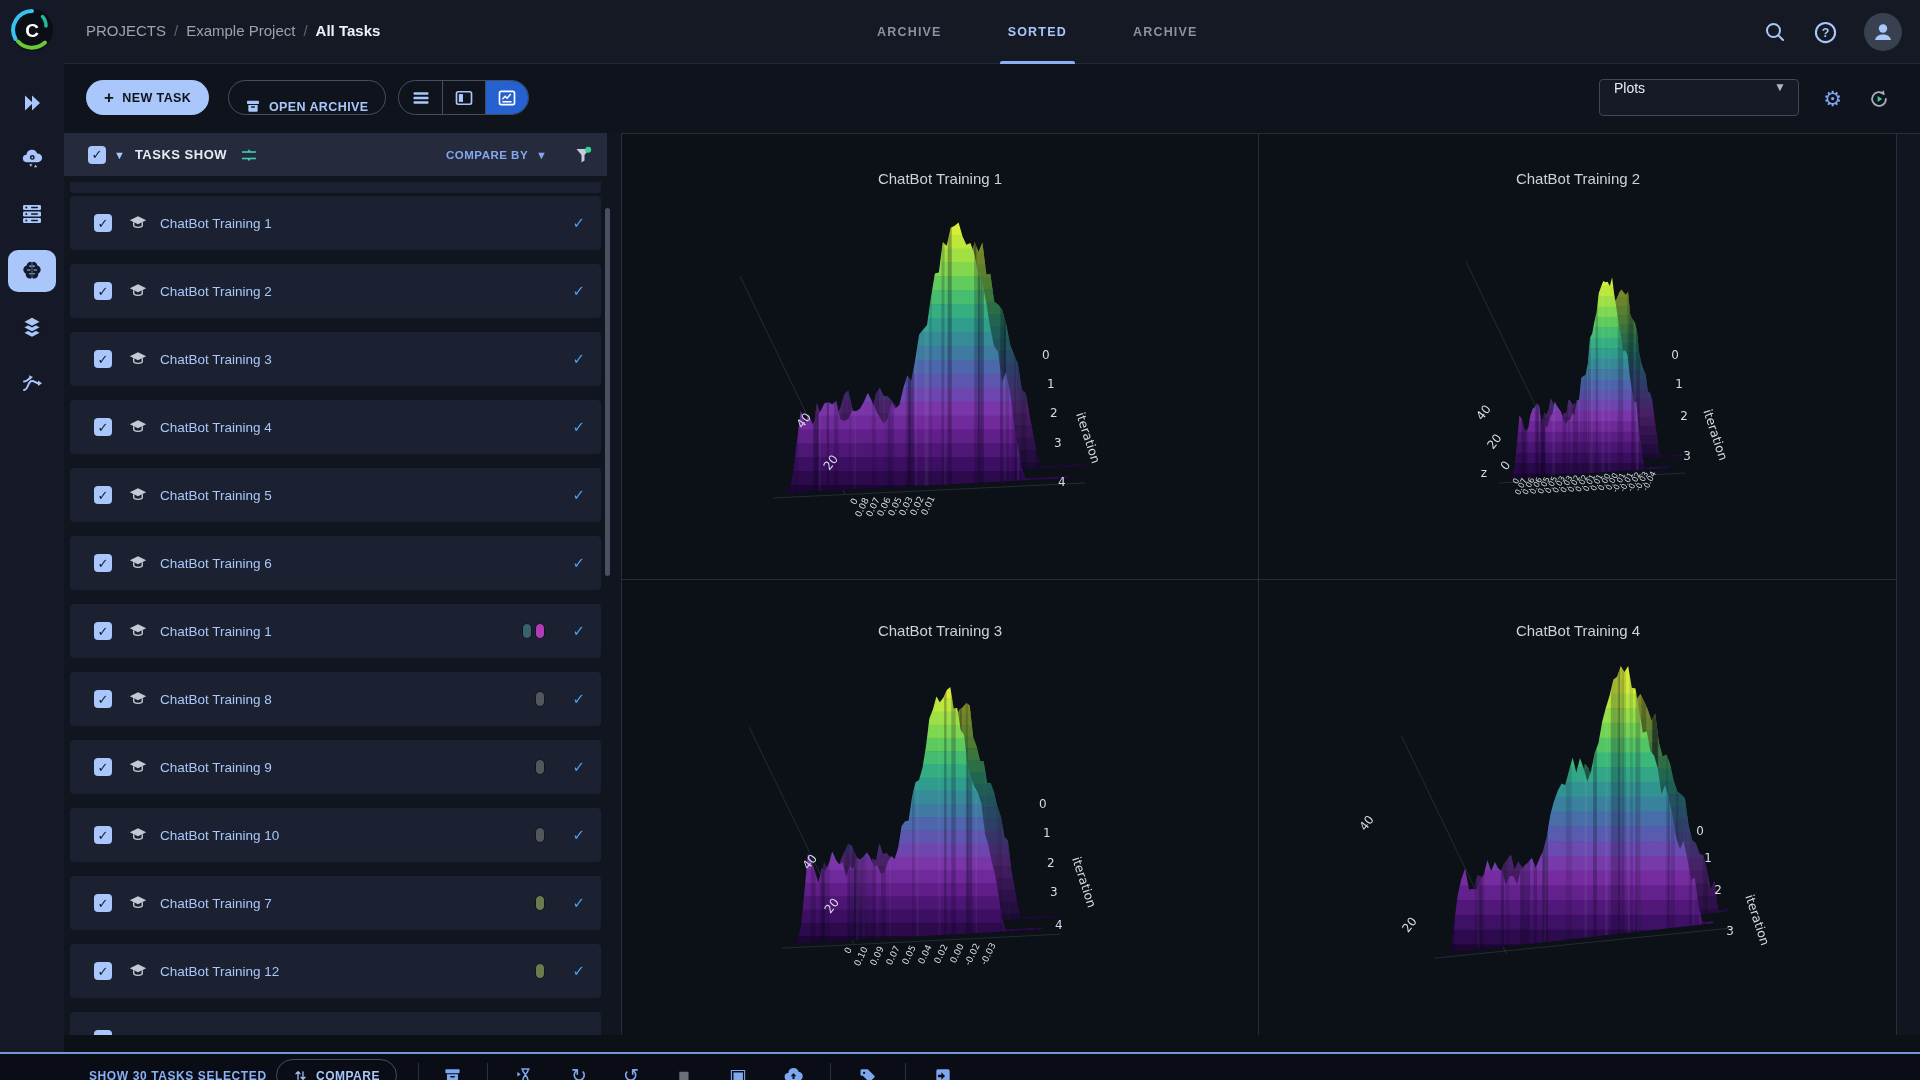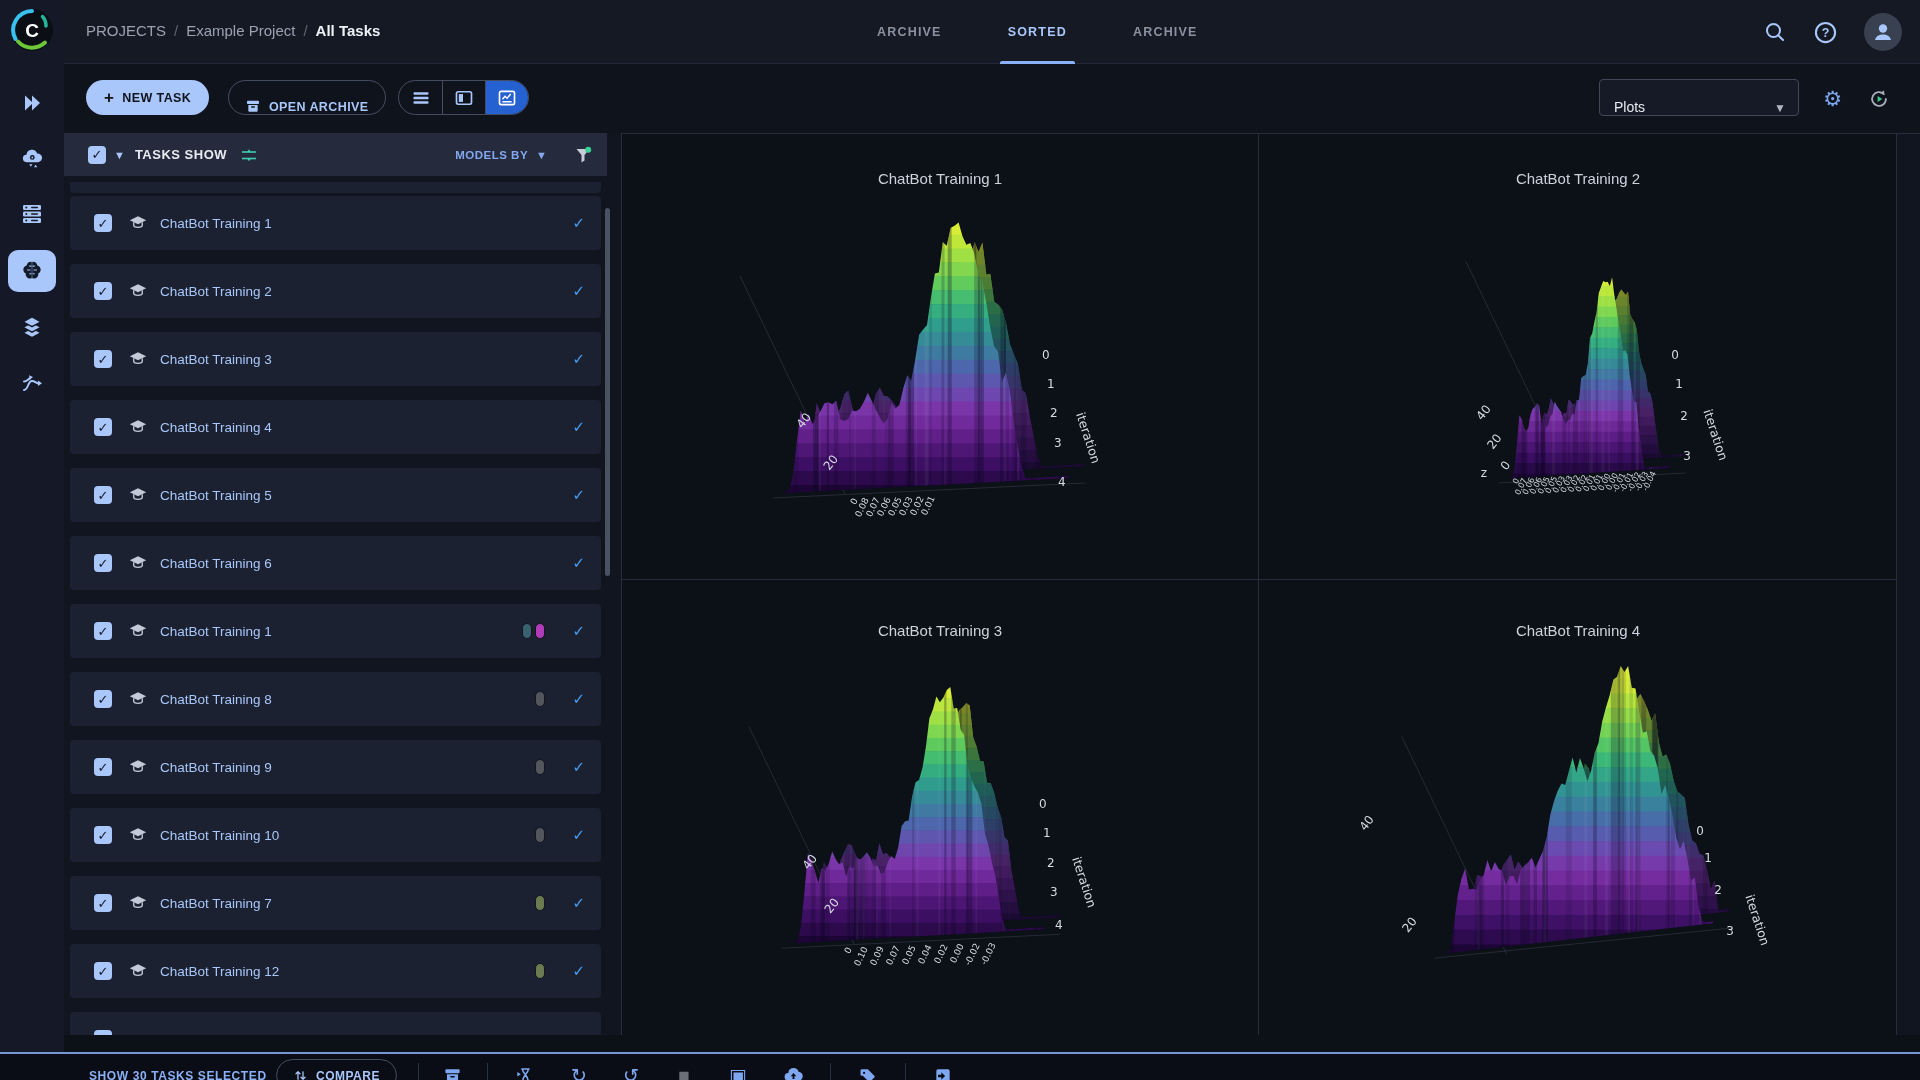--- a/index.html
+++ b/index.html
@@ -31,21 +31,21 @@
   color:#10141f;font-size:12.5px;font-weight:bold;letter-spacing:.4px;display:flex;align-items:center;gap:8px;cursor:pointer}
 .btn-new .plus{font-size:17px;font-weight:bold}
 .btn-outline{position:absolute;height:35px;padding:0 16px;border-radius:18px;border:1px solid #454e61;
   color:#a9c7fa;font-size:12.5px;font-weight:bold;letter-spacing:.4px;display:flex;align-items:flex-end;gap:8px;cursor:pointer;background:transparent}
 .btn-archive{left:164px;top:16px}
 .viewgroup{position:absolute;left:334px;top:16px;height:35px;display:flex;border:1px solid #454e61;border-radius:18px;overflow:hidden}
 .vseg{width:43px;height:100%;display:flex;align-items:center;justify-content:center;color:#a9c7fa;cursor:pointer;border-left:1px solid #454e61}
 .vseg:first-child{border-left:none}
 .vseg.active{background:#2661d2;color:#fff}
 .metric-select{position:absolute;right:121px;top:15px;width:200px;height:37px;border:1px solid #3f4759;border-radius:4px;
-  background:#151a26;display:flex;align-items:flex-end;padding:0 12px 0 14px;font-size:14px;color:#e8ecf2;cursor:pointer}
+  background:#151a26;display:flex;align-items:flex-start;padding:0 12px 0 14px;font-size:14px;color:#e8ecf2;cursor:pointer}
 .metric-select .chev{margin-left:auto;color:#aeb6c2;font-size:12px}
 .tb-gear{position:absolute;right:78px;top:24px;color:#7ea7f0;font-size:21px;cursor:pointer;line-height:1}
 .tb-refresh{position:absolute;right:30px;top:24px;cursor:pointer}
 
 .tasks{position:absolute;left:64px;top:133px;width:557px;bottom:45px;background:#11151f;overflow:hidden;z-index:1}
 .tstrip{position:absolute;left:0;right:14px;top:0;height:43px;background:#252b3c;display:flex;align-items:center;padding:0 14px 0 24px}
 .tstrip .chev{color:#a9c7fa;font-size:11px;margin:0 10px 0 8px;cursor:pointer}
 .tstrip .ttitle{font-size:13px;font-weight:bold;letter-spacing:.5px;color:#e8ebf1}
 .sortwrap{margin-left:auto;display:flex;align-items:center}
 .sortlbl{font-size:11.5px;font-weight:bold;letter-spacing:.5px;color:#84a8ef;cursor:pointer}
@@ -246,21 +246,21 @@
       <span class="ttitle">TASKS SHOW</span>
       <svg width="20" height="20" viewBox="0 0 20 20" style="margin-left:12px">
         <g stroke="#3ecfae" stroke-width="1.6">
             <path d="M3 7h14"></path>
             <path d="M3 13.5h14"></path>
           </g>
         <path d="M8.2 7L10 4.2 11.8 7z" fill="#3ecfae"></path>
         <path d="M8.2 13.5L10 16.3l1.8-2.8z" fill="#3ecfae"></path>
       </svg>
       <span class="sortwrap">
-        <span class="sortlbl">MODELS BY</span>
+        <span class="sortlbl">COMPARE BY</span>
         <span class="chev">▼</span>
         <svg width="20" height="20" viewBox="0 0 20 20">
           <path d="M3.5 4h13l-5 6v5.5l-3 2V10z" fill="#c6ccd8"></path>
           <circle cx="15.2" cy="4.8" r="3" fill="#34d394"></circle>
         </svg>
       </span>
     </div>
     <div class="sliver"></div>
     <div id="rows">
         <div class="card" style="top:63px">

